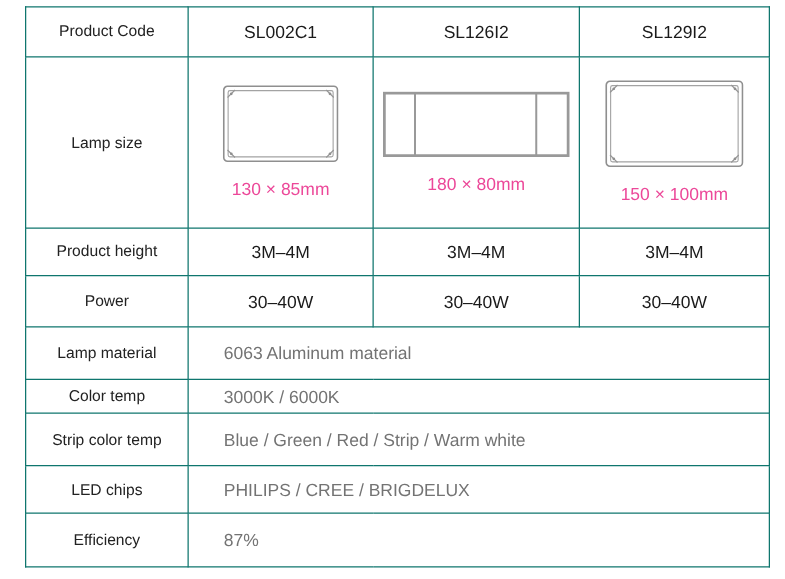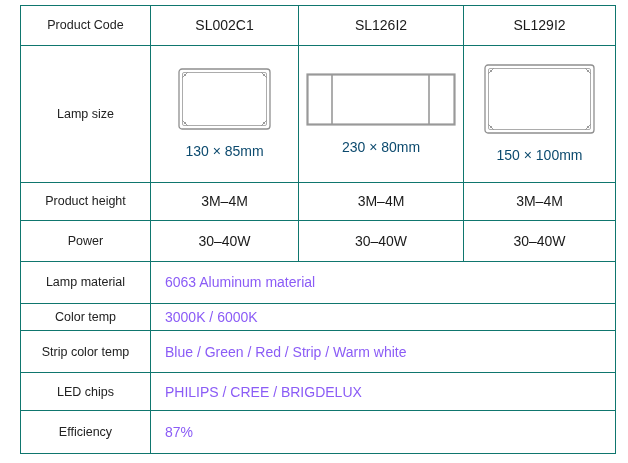--- a/index.html
+++ b/index.html
@@ -32,23 +32,23 @@
     font-size: 12.5px;
     color: #222222;
   }
   td.val {
     text-align: center;
     font-size: 14px;
     color: #1a1a1a;
   }
   td.span-val {
     text-align: left;
-    padding-left: 14px;
+    padding-left: 28px;
     font-size: 14px;
-    color: #8b5cf6;
+    color: #737373;
   }
   tr.r-code   { height: 33px; }
   tr.r-lamp   { height: 114px; }
   tr.r-height { height: 32px; }
   tr.r-power  { height: 34px; }
   tr.r-mat    { height: 35px; }
   tr.r-ctemp  { height: 23px; }
   tr.r-strip  { height: 35px; }
   tr.r-chips  { height: 31px; }
   tr.r-lens   { height: 33px; }
@@ -57,21 +57,21 @@
   .lamp-wrap {
     display: flex;
     flex-direction: column;
     align-items: center;
     justify-content: center;
   }
   .lamp-shape { display: block; }
   .lamp-dim {
     margin-top: 13px;
     font-size: 14px;
-    color: #0c4a6e;
+    color: #ec4899;
     text-align: center;
   }
 </style>
 </head>
 <body>
 
 <div class="stage">
   <table class="spec-table">
     <colgroup>
       <col style="width:130px">
@@ -103,21 +103,21 @@
             <div class="lamp-dim">130 × 85mm</div>
           </div>
         </td>
         <td class="val">
           <div class="lamp-wrap">
             <svg class="lamp-shape" width="150" height="53" viewBox="0 0 150 53">
               <rect x="1.5" y="1.5" width="147" height="50" fill="#ffffff" stroke="#999999" stroke-width="2.2"></rect>
               <line x1="26" y1="2" x2="26" y2="51" stroke="#999999" stroke-width="1.6"></line>
               <line x1="123" y1="2" x2="123" y2="51" stroke="#999999" stroke-width="1.6"></line>
             </svg>
-            <div class="lamp-dim">230 × 80mm</div>
+            <div class="lamp-dim">180 × 80mm</div>
           </div>
         </td>
         <td class="val">
           <div class="lamp-wrap">
             <svg class="lamp-shape" width="111" height="70" viewBox="0 0 111 70">
               <rect x="1" y="1" width="109" height="68" rx="3" fill="#ffffff" stroke="#8f8f8f" stroke-width="1.3"></rect>
               <rect x="4.5" y="4.5" width="102" height="61" rx="1.5" fill="none" stroke="#a3a3a3" stroke-width="0.9"></rect>
               <path d="M4 10 L10 4 M101 4 L107 10 M4 60 L10 66 M101 66 L107 60" stroke="#969696" stroke-width="0.9" fill="none"></path>
               <circle cx="7" cy="7" r="1.1" fill="#8f8f8f"></circle>
                 <circle cx="104" cy="7" r="1.1" fill="#8f8f8f"></circle>

